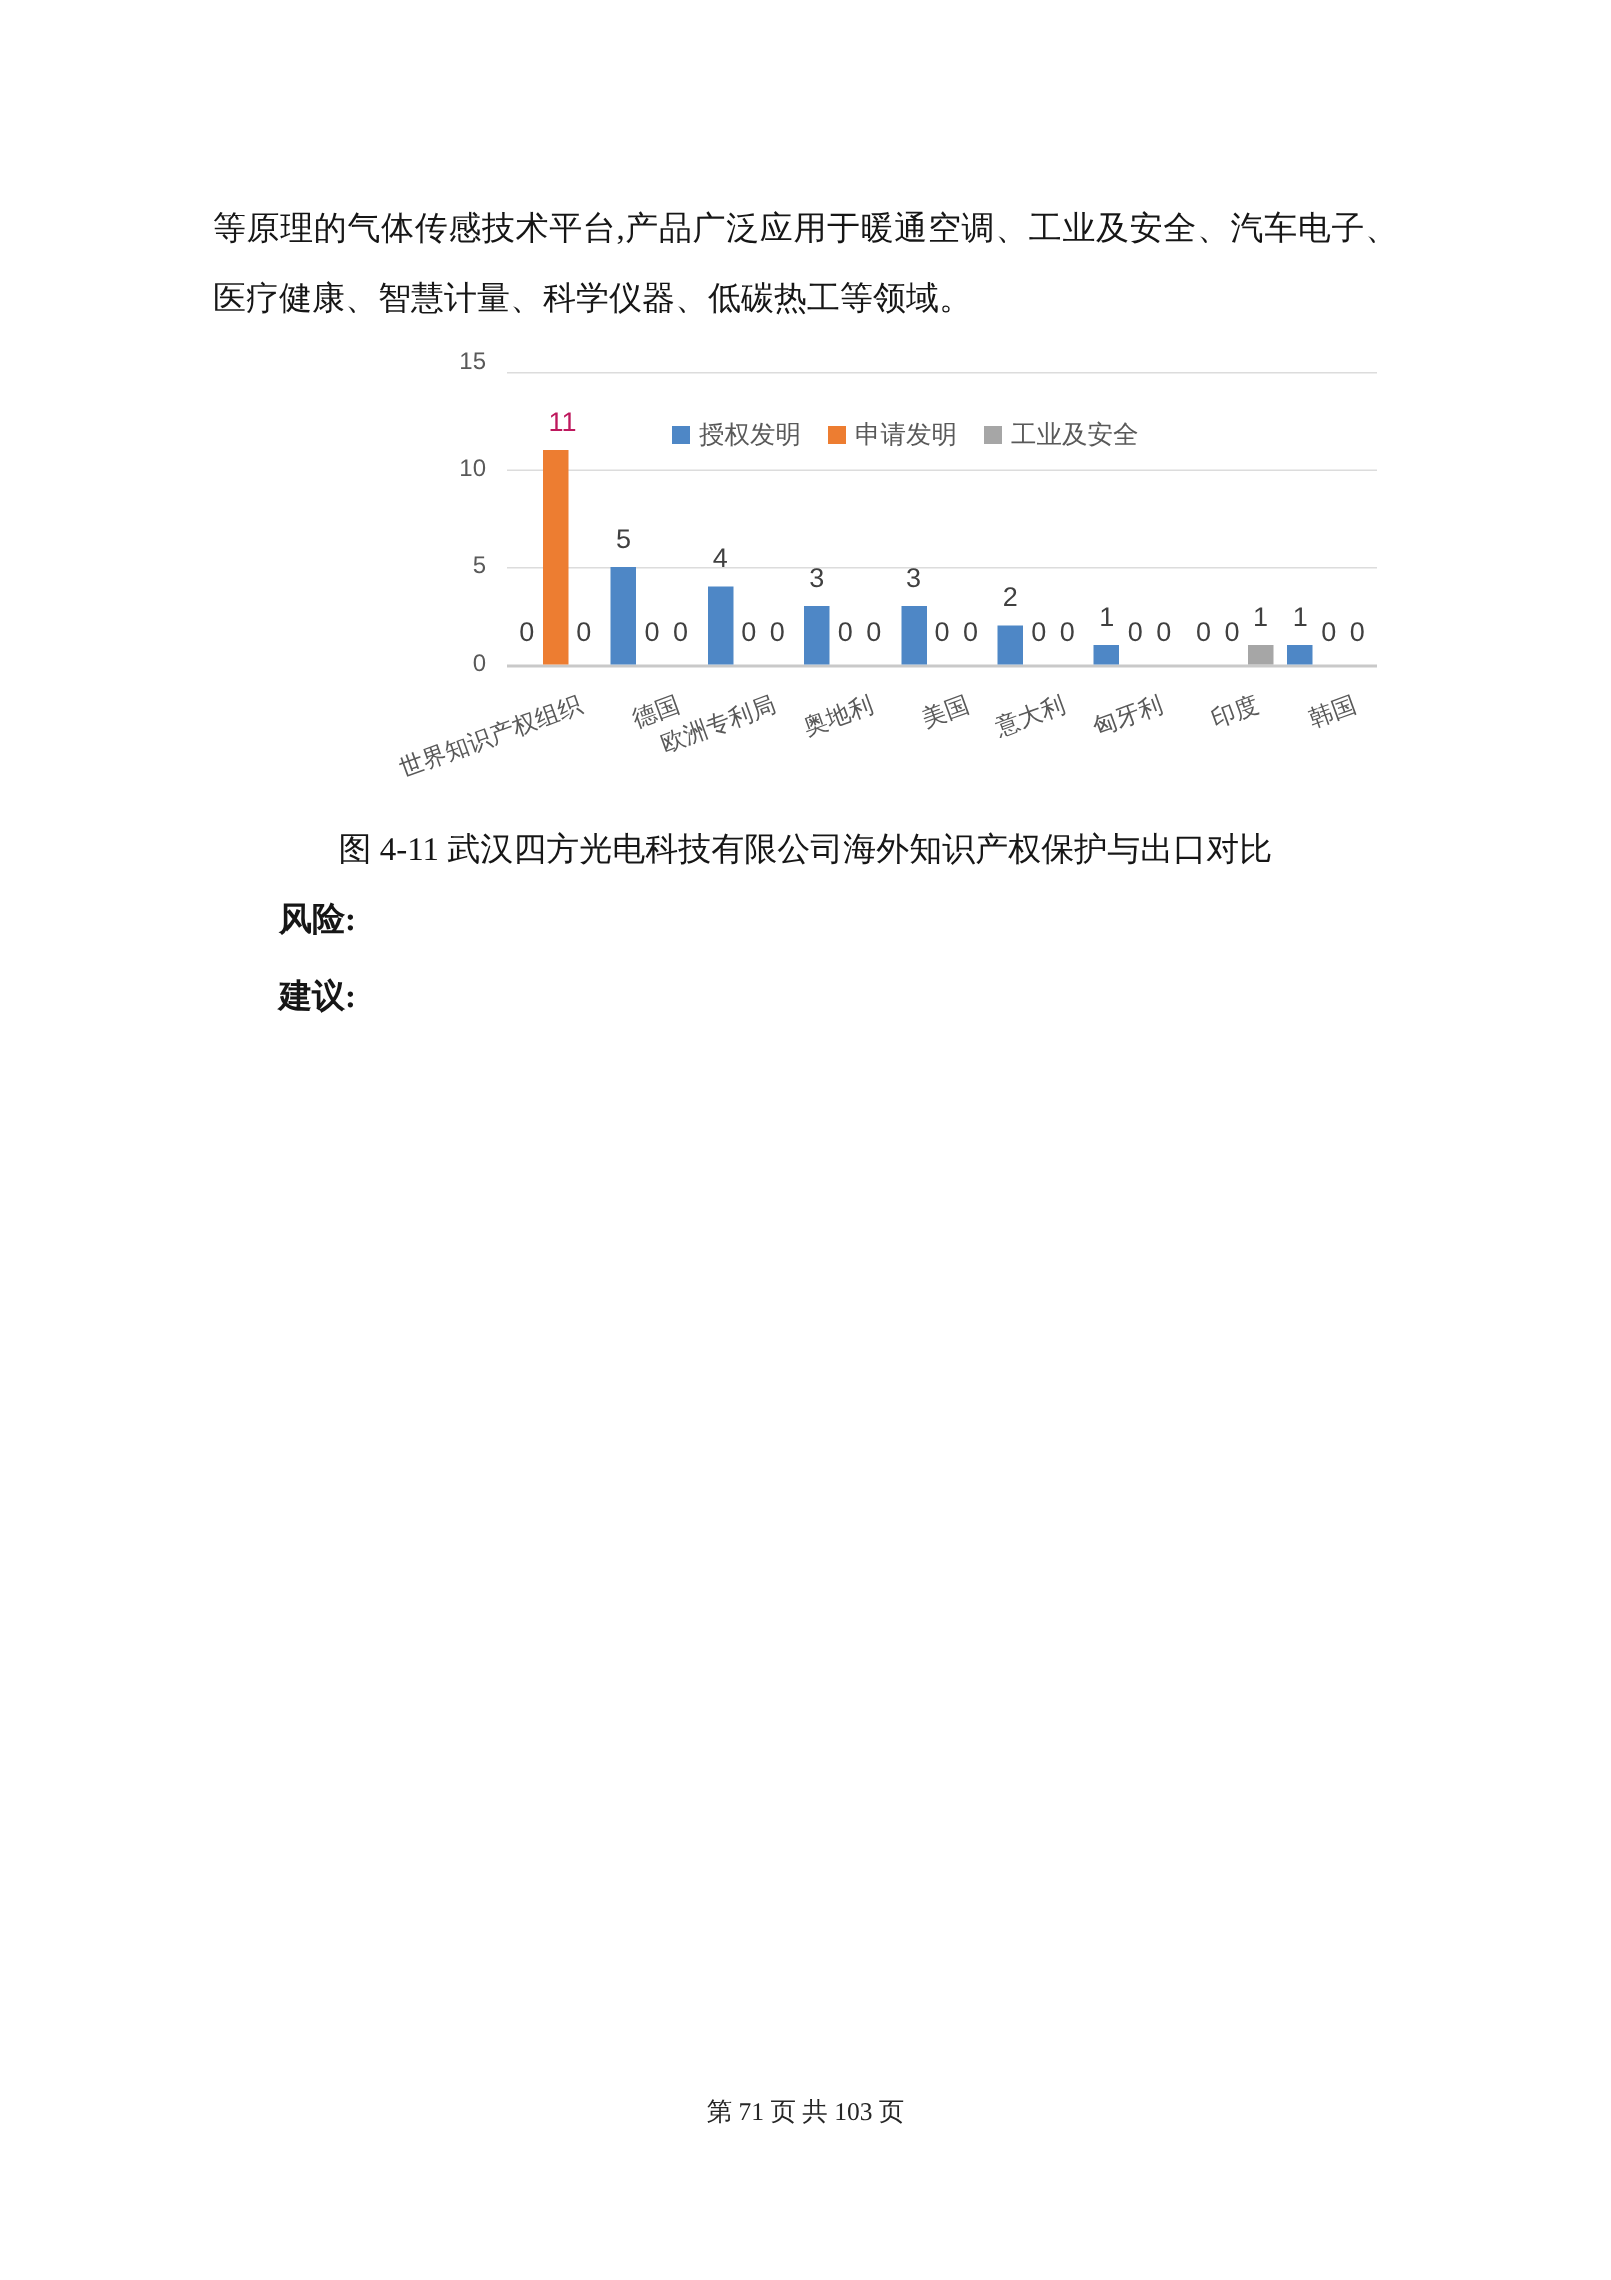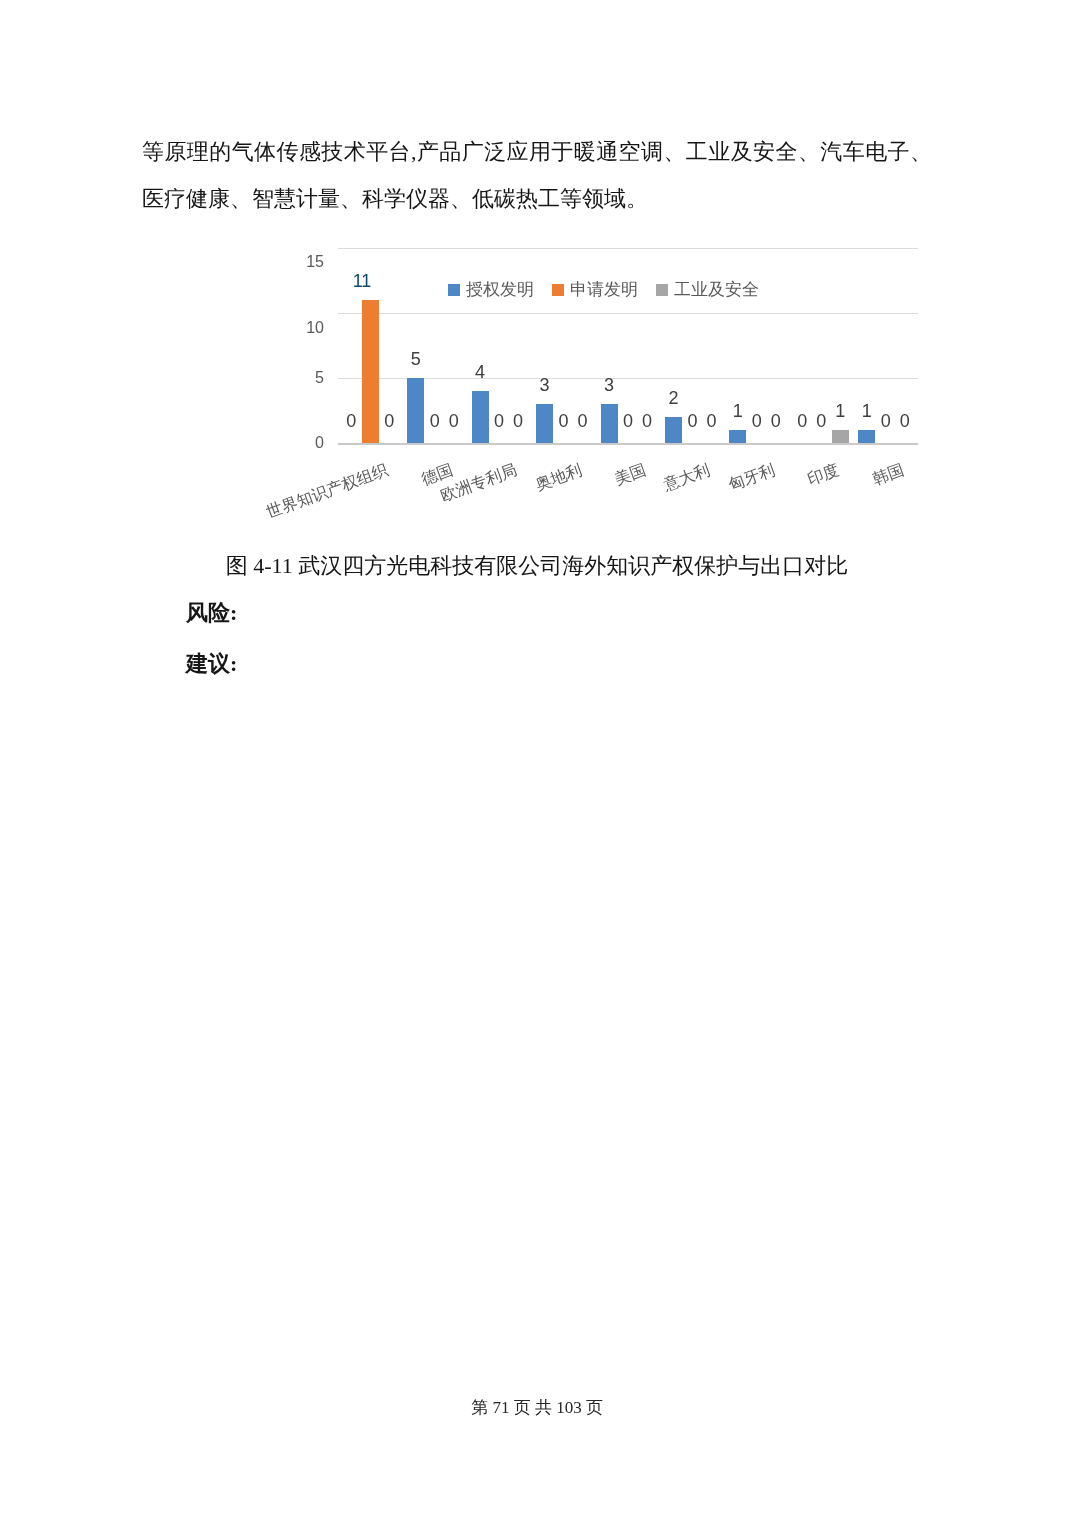--- a/index.html
+++ b/index.html
@@ -58,30 +58,30 @@
 
 <div class="page">
 
   <p class="body-par">等原理的气体传感技术平台,产品广泛应用于暖通空调、工业及安全、汽车电子、医疗健康、智慧计量、科学仪器、低碳热工等领域。</p>
 
 
   <figure class="chart-wrap" style="margin-block:16px 0;">
     <div class="y-axis">
         <div class="ytick" style="bottom: -9px;">0</div>
         <div class="ytick" style="bottom: 56px;">5</div>
-        <div class="ytick" style="bottom: 106px;">10</div>
-        <div class="ytick" style="bottom: 172px;">15</div>
+        <div class="ytick" style="bottom: 121px;">10</div>
+        <div class="ytick" style="bottom: 192px;">15</div>
       </div>
     <div class="plot">
         <div class="gridline" style="bottom: 64px; background: rgb(220, 220, 220);"></div>
         <div class="gridline" style="bottom: 129px; background: rgb(220, 220, 220);"></div>
         <div class="gridline" style="bottom: 194px; background: rgb(220, 220, 220);"></div>
         <div class="dlabel" style="left: -6.77778px; bottom: 12px; color: rgb(64, 64, 64);">0</div>
         <div class="bar" style="left: 23.7222px; width: 17px; height: 143px; background: rgb(237, 125, 49);"></div>
-        <div class="dlabel" style="left: 4px; bottom: 152px; color: #0c4a6e;">11</div>
+        <div class="dlabel" style="left: 17px; bottom: 152px; color: #be185d;">11</div>
         <div class="dlabel" style="left: 31.2222px; bottom: 12px; color: rgb(64, 64, 64);">0</div>
         <div class="bar" style="left: 69.1667px; width: 17px; height: 65px; background: rgb(78, 135, 198);"></div>
         <div class="dlabel" style="left: 57.6667px; bottom: 74px; color: rgb(64, 64, 64);">5</div>
         <div class="dlabel" style="left: 76.6667px; bottom: 12px; color: rgb(64, 64, 64);">0</div>
         <div class="dlabel" style="left: 95.6667px; bottom: 12px; color: rgb(64, 64, 64);">0</div>
         <div class="bar" style="left: 133.611px; width: 17px; height: 52px; background: rgb(78, 135, 198);"></div>
         <div class="dlabel" style="left: 122.111px; bottom: 61px; color: rgb(64, 64, 64);">4</div>
         <div class="dlabel" style="left: 141.111px; bottom: 12px; color: rgb(64, 64, 64);">0</div>
         <div class="dlabel" style="left: 160.111px; bottom: 12px; color: rgb(64, 64, 64);">0</div>
         <div class="bar" style="left: 198.056px; width: 17px; height: 39px; background: rgb(78, 135, 198);"></div>

